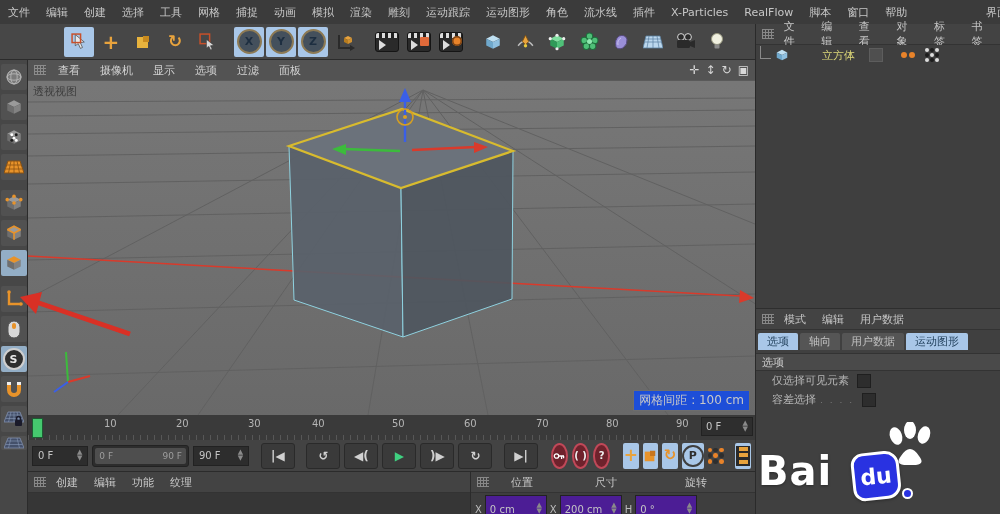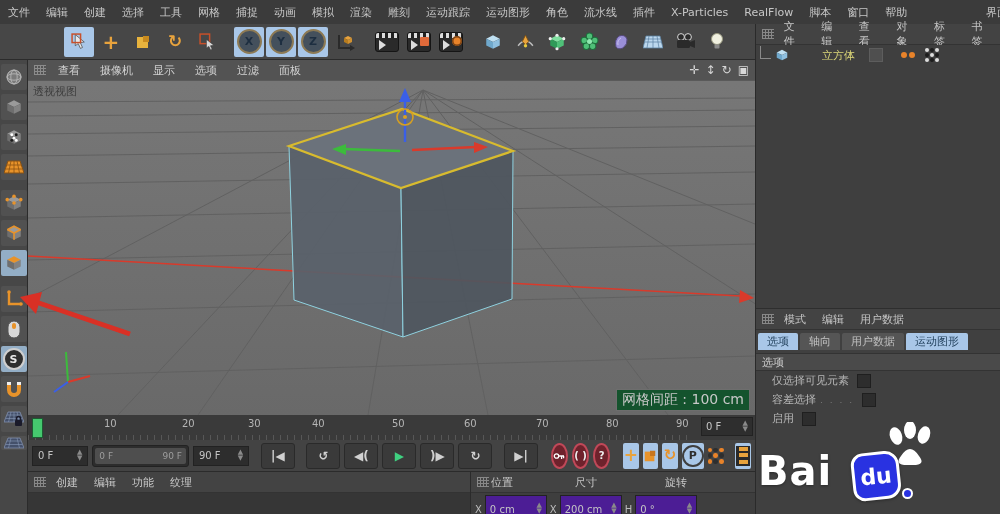--- a/index.html
+++ b/index.html
@@ -46,22 +46,22 @@
   .vscene{position:absolute;left:0;top:0;}
   .vmenubar{position:absolute;left:0;top:0;right:0;height:20px;background:rgba(80,80,80,.92);
             display:flex;align-items:center;border-bottom:1px solid #5a5a5a;}
   .vitem{padding:0 10px;font-size:11px;color:#d2d2d2;}
   .gridicon{width:12px;height:10px;margin-left:6px;margin-right:2px;background:
       repeating-linear-gradient(0deg,#9a9a9a 0 1px,transparent 1px 3px),
       repeating-linear-gradient(90deg,#9a9a9a 0 1px,transparent 1px 3px);opacity:.8;}
   .vcorner{margin-left:auto;display:flex;gap:6px;padding-right:6px;}
   .vcorner span{font-size:12px;color:#d8d8d8;line-height:1;}
   .viewlabel{position:absolute;left:5px;top:24px;font-size:11px;color:#3e3e3e;}
-  .gridspacing{position:absolute;right:5px;bottom:4px;background:#14532d;border:1px solid #6e6e6e;
-               color:#c8c8c8;font-size:14px;padding:1px 5px;}
+  .gridspacing{position:absolute;right:5px;bottom:4px;background:#1d4ed8;border:1px solid #6e6e6e;
+               color:#c8c8c8;font-size:12px;padding:1px 5px;}
   .annotation{position:absolute;left:92px;top:272px;font-size:17px;font-weight:bold;color:#7e120e;
               letter-spacing:1.5px;text-shadow:1px 1px 0 rgba(40,40,40,.55);white-space:nowrap;}
   
   .timeline{position:absolute;left:28px;top:415px;width:727px;height:25px;background:#3a3a3a;
             border-bottom:1px solid #2b2b2b;}
   .ruler{position:absolute;left:0;top:0;right:62px;bottom:0;
          background:repeating-linear-gradient(90deg,#575757 0 1px,transparent 1px 7px);
          background-size:100% 5px;background-position:0 100%;background-repeat:no-repeat;}
   .tick{position:absolute;top:3px;font-size:10px;color:#b5b5b5;}
   .playhead{position:absolute;left:4px;top:3px;width:9px;height:18px;background:#45c86e;border:1px solid #1d5c33;}
@@ -486,21 +486,21 @@
 
   <svg class="arrowoverlay" viewBox="0 0 120 54">
     <line x1="112" y1="46" x2="18" y2="14" stroke="#d93025" stroke-width="5"></line>
     <polygon points="24,4 2,9 18,26" fill="#d93025"></polygon>
   </svg>
 
   <div class="timeline">
     <div class="ruler">
       <span class="tick" style="left:8px">0</span>
       <span class="tick" style="left:76px">10</span>
-      <span class="tick" style="left:154px">20</span>
+      <span class="tick" style="left:148px">20</span>
       <span class="tick" style="left:220px">30</span>
       <span class="tick" style="left:284px">40</span>
       <span class="tick" style="left:364px">50</span>
       <span class="tick" style="left:436px">60</span>
       <span class="tick" style="left:508px">70</span>
       <span class="tick" style="left:578px">80</span>
       <span class="tick" style="left:648px">90</span>
       <div class="playhead"></div>
     </div>
     <div class="framebox">
@@ -588,21 +588,21 @@
       <span class="mitem">编辑</span>
       <span class="mitem">功能</span>
       <span class="mitem">纹理</span>
     </div>
     <div class="matarea"></div>
   </div>
 
   <div class="coordpanel">
     <div class="coordhead">
       <span class="gridicon"></span>
-      <span class="chead" style="margin-left:0">位置</span>
+      <span class="chead" style="margin-left:20px">位置</span>
       <span class="chead" style="margin-left:62px">尺寸</span>
       <span class="chead" style="margin-left:68px">旋转</span>
     </div>
     <div class="coordrow">
       <span class="clabel">X</span>
       <div class="cfield">
         <span>0 cm</span>
         <span class="st">▲<br>▼</span>
       </div>
       <span class="clabel">X</span>
@@ -671,24 +671,20 @@
       <div class="section">选项</div>
       <div class="optrow">
         <span>仅选择可见元素</span>
         <span class="checkbox"></span>
       </div>
       <div class="optrow">
         <span>容差选择</span>
         <span class="dots">. . . .</span>
         <span class="checkbox"></span>
       </div>
-      <div class="optrow">
-        <span>启用</span>
-        <span class="checkbox"></span>
-      </div>
     </div>
   </div>
 
   <div class="watermark">
     <div class="wm1">
       <span class="wm-bai">Bai</span>
       <svg class="wm-paw" width="54" height="44" viewBox="0 0 54 44">
         <ellipse cx="12" cy="14" rx="6" ry="9" fill="#fff" transform="rotate(-20 12 14)"></ellipse>
         <ellipse cx="26" cy="8" rx="6" ry="9" fill="#fff"></ellipse>
         <ellipse cx="40" cy="13" rx="6" ry="9" fill="#fff" transform="rotate(18 40 13)"></ellipse>

